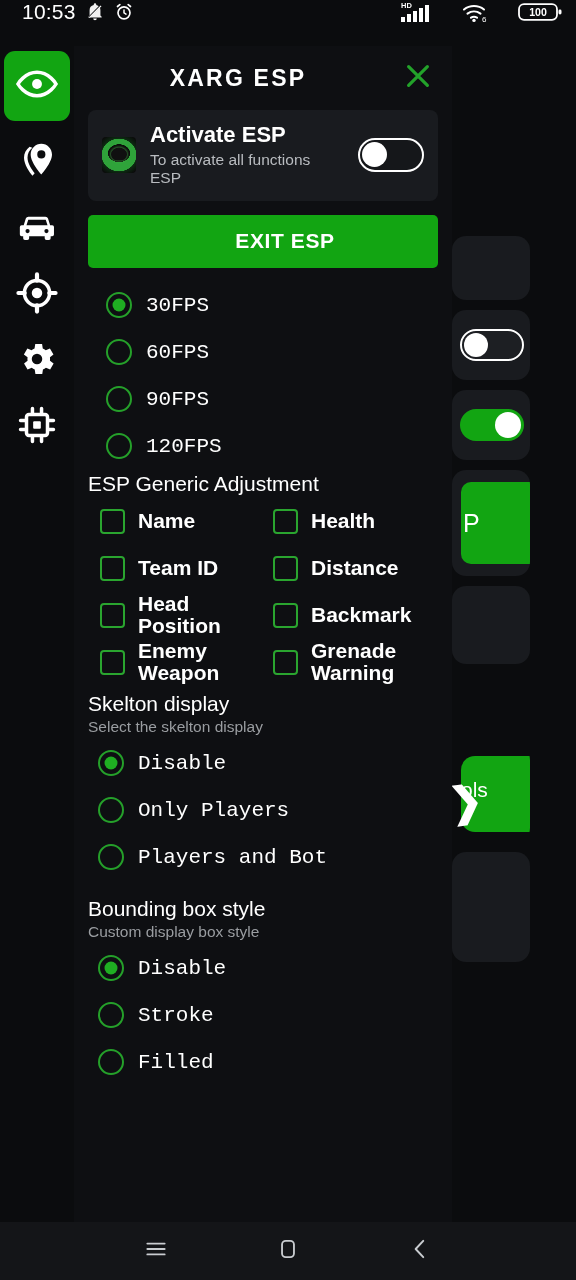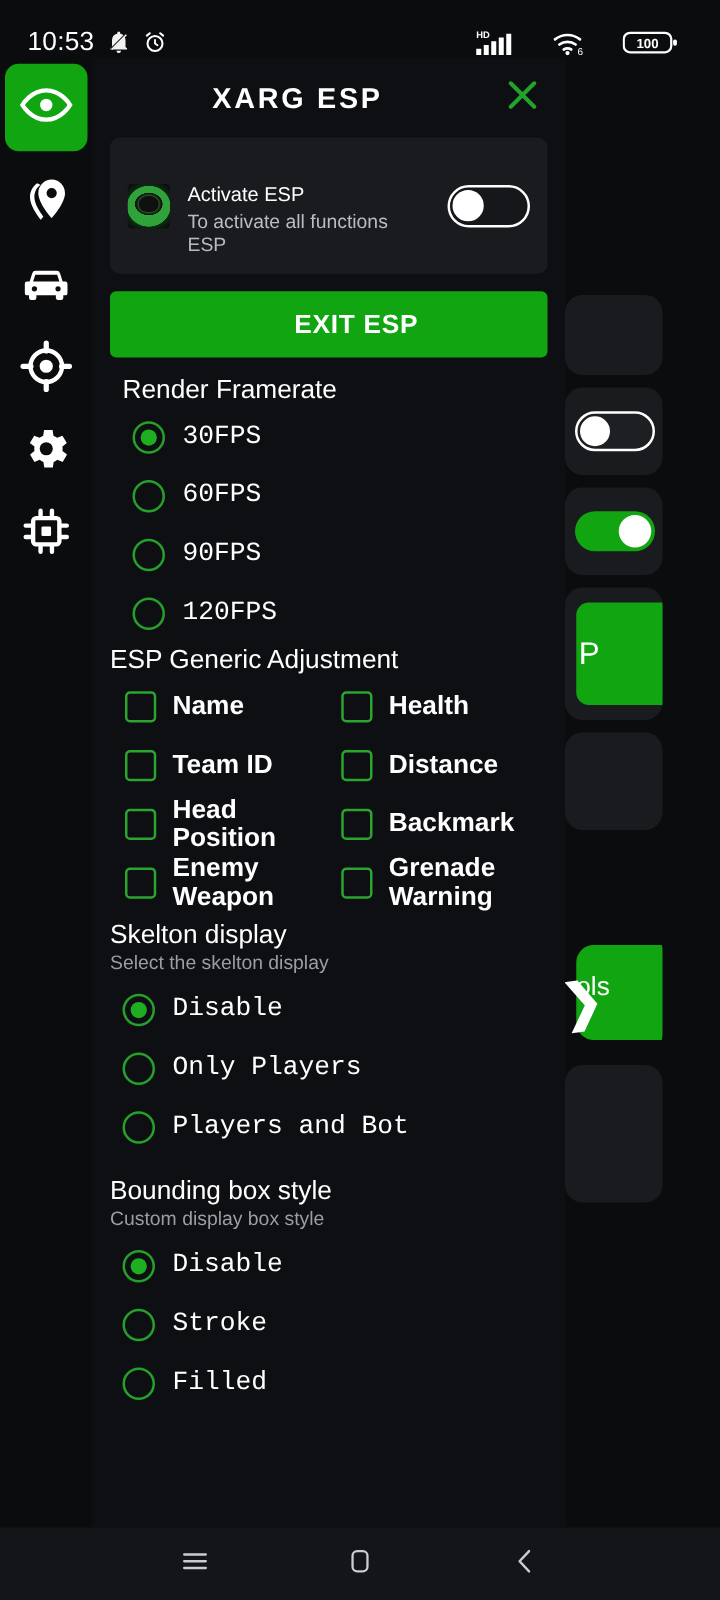--- a/index.html
+++ b/index.html
@@ -7,22 +7,22 @@
     width: 576px; height: 1280px;
     background: #0b0c0e;
     font-family: "Liberation Sans", sans-serif;
     overflow: hidden;
   }
   #root { position: relative; width: 576px; height: 1280px; background: #0b0c0e; }
 
   
   .statusbar {
     position: absolute; top: 0; left: 0; width: 576px; height: 46px;
-    display: flex; align-items: flex-end; justify-content: space-between;
-    padding: 0 32px 0 22px; color: #ffffff;
+    display: flex; align-items: flex-start; justify-content: space-between;
+    padding: 0 12px 0 22px; color: #ffffff;
   }
   .sb-left { display: flex; align-items: center; gap: 9px; }
   .sb-time { font-size: 21px; font-weight: 400; letter-spacing: .2px; }
   .sb-right { display: flex; align-items: center; gap: 27px; }
   .ic { display: inline-flex; align-items: center; justify-content: center; }
 
   
   .bg-layer { position: absolute; inset: 46px 0 58px 0; background: #0b0c0e; }
   .bg-col { position: absolute; left: 452px; top: 0; width: 78px; }
   .bg-card {
@@ -103,21 +103,21 @@
       radial-gradient(ellipse 70% 62% at 50% 50%, #2fa33a 0 72%, #0d2a12 74%, #0a0a0a 100%);
     position: relative;
   }
   .act-logo::after {
     content: ""; position: absolute; left: 50%; top: 46%;
     transform: translate(-50%,-50%);
     width: 16px; height: 13px; border-radius: 50% 50% 42% 42%;
     background: #101010; box-shadow: 0 0 3px #57d45a;
   }
   .act-texts { flex: 1; min-width: 0; }
-  .act-title { color: #ffffff; font-size: 16px; font-weight: 400; line-height: 1.12; margin-top: 25px; }
+  .act-title { color: #ffffff; font-size: 22px; font-weight: 700; line-height: 1.12; }
   .act-sub { color: #b9bcc0; font-size: 15.5px; line-height: 1.2; margin-top: 3px; }
   .sw-off {
     width: 66px; height: 34px; flex: 0 0 66px; border-radius: 17px;
     border: 2.5px solid #ffffff; background: #15171a; position: relative;
   }
   .sw-off::after {
     content: ""; position: absolute; left: 2px; top: 2px;
     width: 25px; height: 25px; border-radius: 50%; background: #ffffff;
   }
 
@@ -322,21 +322,20 @@
         <div class="act-logo"></div>
         <div class="act-texts">
           <div class="act-title">Activate ESP</div>
           <div class="act-sub">To activate all functions ESP</div>
         </div>
         <div class="sw-off"></div>
       </div>
 
       <div class="exit-btn">EXIT ESP</div>
 
-      <div class="sec-title indent">Render Framerate</div>
       <div>
         <div class="radio-row">
           <span class="radio on"></span>
           <span class="radio-label">30FPS</span>
         </div>
         <div class="radio-row">
           <span class="radio"></span>
           <span class="radio-label">60FPS</span>
         </div>
         <div class="radio-row">

